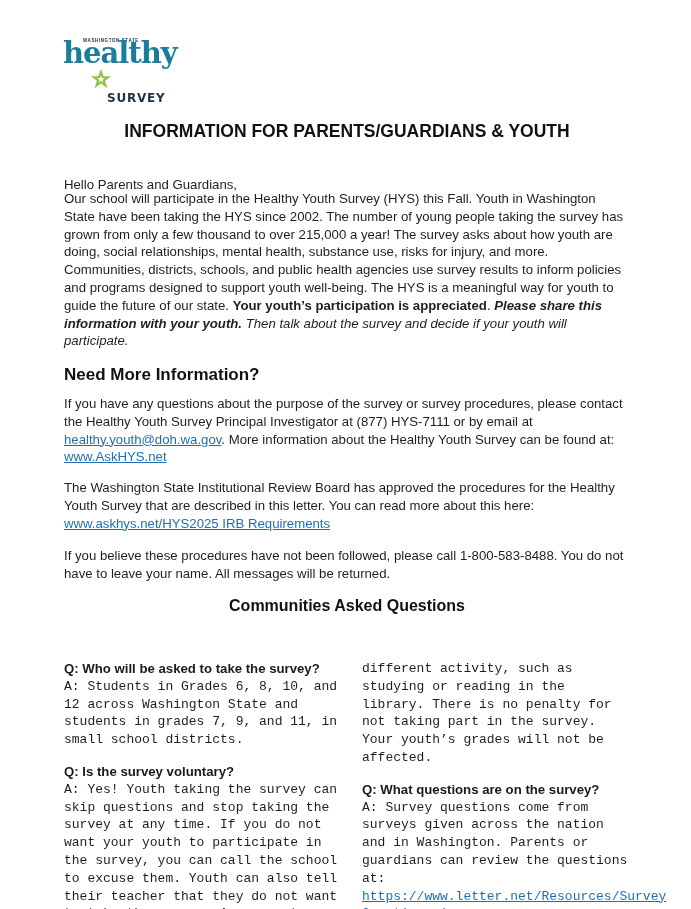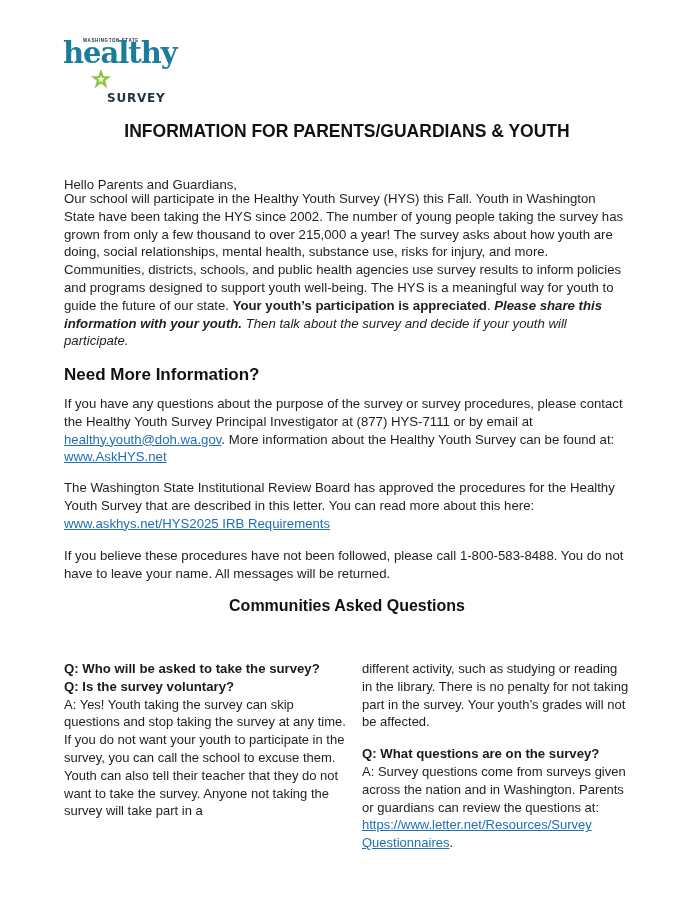--- a/index.html
+++ b/index.html
@@ -50,21 +50,21 @@
     a.link { color: #1f6fb5; text-decoration: underline; }
 
     .faq-title {
       position: absolute; left: 0; top: 597px; width: 566px; text-align: center;
       font-size: 16px; font-weight: bold; color: #111;
     }
     .col { position: absolute; top: 660px; font-size: 13px; line-height: 17.8px; color: #1f1f1f; }
     .col-left { left: 0; width: 285px; }
     .col-right { left: 298px; width: 268px; }
     .q { font-weight: bold; font-size: 13.2px; margin: 0; color: #1a1a1a; }
-    .a { margin: 0 0 14px 0; }
+    .a { margin: 0 0 14px 0; font-family: Liberation Mono, monospace; }
   </style>
 </head>
 <body>
 
 <div class="logo">
   <div class="logo-state">WASHINGTON STATE</div>
   <div class="logo-healthy">healthy</div>
   <svg class="logo-star" viewBox="0 0 24 24">
     <polygon points="12,1 15,9 23,9 16.5,14 19,22 12,17 5,22 7.5,14 1,9 9,9" fill="#8cc63f"></polygon>
     <polygon points="12,8 13,11 16,11 13.5,13 14.5,16 12,14 9.5,16 10.5,13 8,11 11,11" fill="#ffffff"></polygon>
@@ -84,20 +84,21 @@
   <p class="body need"><span>If you have any questions about the purpose of the survey or survey procedures, please contact the Healthy Youth Survey Principal Investigator at (877) HYS-7111 or by email at </span><a class="link" href="#">healthy.youth@doh.wa.gov</a><span>. More information about the Healthy Youth Survey can be found at: </span><a class="link" href="#">www.AskHYS.net</a></p>
 
   <p class="body irb"><span>The Washington State Institutional Review Board has approved the procedures for the Healthy Youth Survey that are described in this letter. You can read more about this here: </span><br><a class="link" href="#">www.askhys.net/HYS2025 IRB Requirements</a></p>
 
   <p class="body follow">If you believe these procedures have not been followed, please call 1-800-583-8488. You do not have to leave your name. All messages will be returned.</p>
 
   <div class="faq-title">Communities Asked Questions</div>
 
   <div class="col col-left">
     <p class="q">Q: Who will be asked to take the survey?</p>
+    <p class="a">A: Students in Grades 6, 8, 10, and 12 across Washington State and students in grades 7, 9, and 11, in small school districts.</p>
     <p class="q">Q: Is the survey voluntary?</p>
     <p class="a">A: Yes! Youth taking the survey can skip questions and stop taking the survey at any time. If you do not want your youth to participate in the survey, you can call the school to excuse them. Youth can also tell their teacher that they do not want to take the survey. Anyone not taking the survey will take part in a</p>
   </div>
 
   <div class="col col-right">
     <p class="a">different activity, such as studying or reading in the library. There is no penalty for not taking part in the survey. Your youth’s grades will not be affected.</p>
     <p class="q">Q: What questions are on the survey?</p>
     <p class="a"><span>A: Survey questions come from surveys given across the nation and in Washington. Parents or guardians can review the questions at: </span><a class="link" href="#">https://www.letter.net/Resources/Survey Questionnaires</a><span>.</span></p>
   </div>
 </div>

